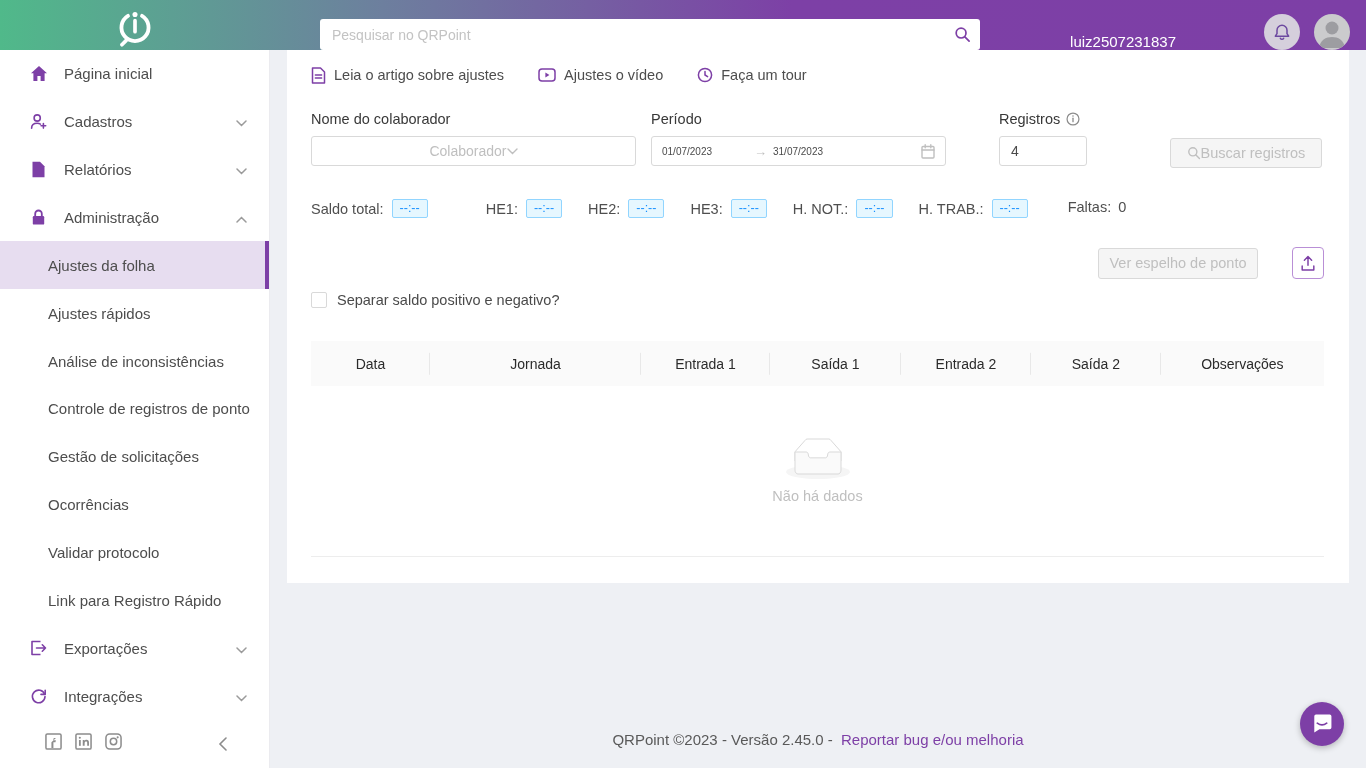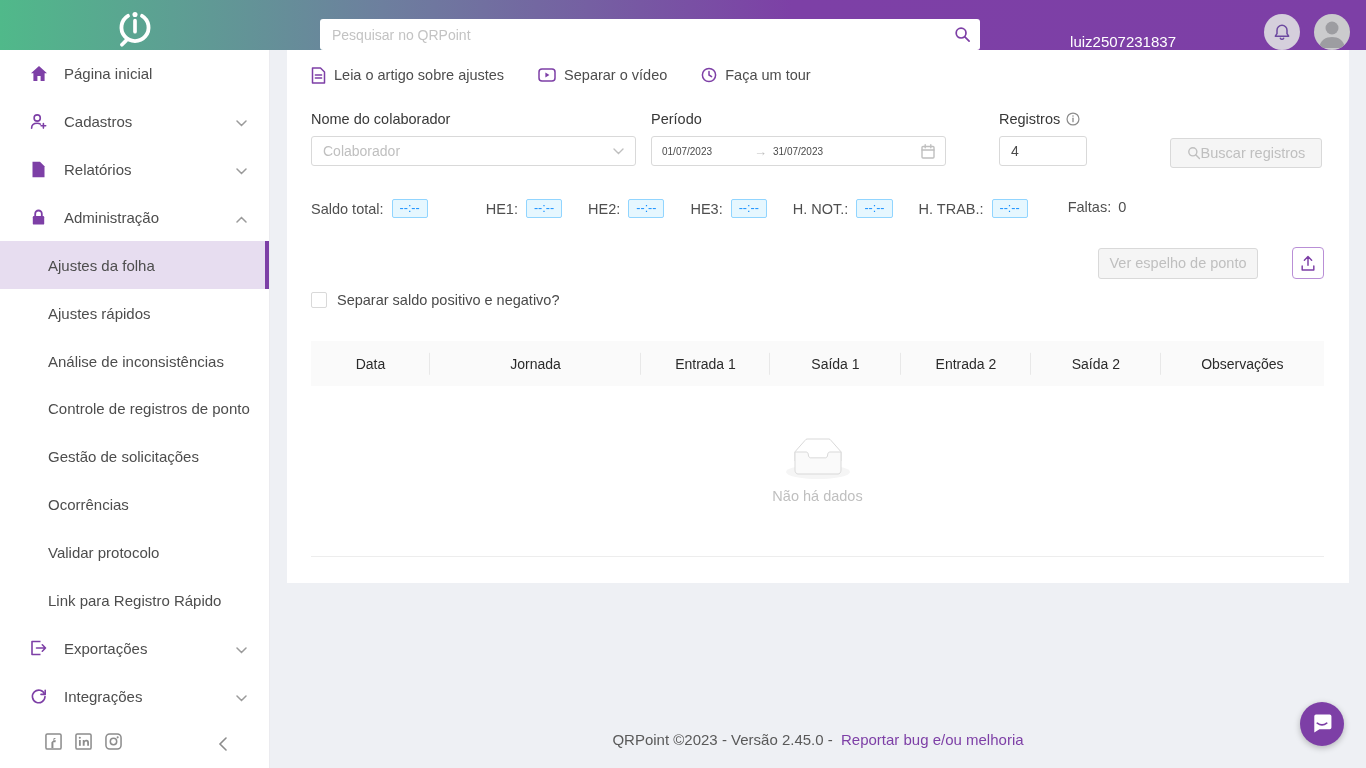--- a/index.html
+++ b/index.html
@@ -35,21 +35,21 @@
   
   .main { flex:1; display:flex; flex-direction:column; background:#eef0f4; }
   .card { background:#fff; margin:0 17px; height:533px; padding:14px 25px 0 24px; overflow:hidden; }
 
   .help-row { display:flex; align-items:center; gap:34px; height:22px; }
   .help-link { display:flex; align-items:center; gap:8px; font-size:14.5px; color:#4d4d4d; cursor:pointer; }
 
   .filter-row { display:flex; margin-top:25px; align-items:flex-start; }
   .f-label { font-size:14.5px; color:#383838; margin-bottom:9px; display:flex; align-items:center; gap:6px; }
   .ctrl { height:30px; border:1px solid #d9d9d9; border-radius:3px; background:#fff; display:flex; align-items:center; font-size:14px; }
-  .sel { width:325px; padding:0 11px; justify-content:space-between; cursor:pointer; color:#bfbfbf; }
+  .sel { width:325px; padding:0 11px; justify-content:center; cursor:pointer; color:#bfbfbf; }
   .range { width:295px; margin-left:0; padding:0 10px; gap:6px; }
   .range input { border:none; outline:none; width:86px; font-size:10px; color:#4a4a4a; font-family:inherit; }
   .range .sep { color:#bfbfbf; font-size:13px; }
   .range .cal { margin-left:auto; display:flex; }
   .grp-period { margin-left:15px; }
   .grp-records { margin-left:53px; }
   .num-in { width:88px; padding:0 11px; }
   .num-in input { border:none; outline:none; width:100%; font-size:14px; color:#4a4a4a; font-family:inherit; }
   .btn-disabled { background:#f5f5f5; border:1px solid #d9d9d9; color:#bfbfbf; border-radius:3px;
     display:inline-flex; align-items:center; justify-content:center; font-size:14.5px; cursor:not-allowed; font-family:inherit; }
@@ -269,21 +269,21 @@
               <path d="M1.5 1 h8 l4 4 v11 h-12 z" stroke="#7d3fa6" stroke-width="1.5" fill="none" stroke-linejoin="round"></path>
               <path d="M4.3 8 h6.4 M4.3 11 h6.4" stroke="#7d3fa6" stroke-width="1.3" stroke-linecap="round"></path>
             </svg>
           <span>Leia o artigo sobre ajustes</span>
         </span>
         <span class="help-link">
           <svg width="18" height="14" viewBox="0 0 18 14">
               <rect x="1" y="1" width="16" height="12" rx="3" stroke="#7d3fa6" stroke-width="1.5" fill="none"></rect>
               <path d="M7.4 4.5 L11.4 7 L7.4 9.5 z" fill="#7d3fa6"></path>
             </svg>
-          <span>Separar o vídeo</span>
+          <span>Ajustes o vídeo</span>
         </span>
         <span class="help-link">
           <svg width="16" height="16" viewBox="0 0 16 16">
               <circle cx="8" cy="8" r="6.6" stroke="#7d3fa6" stroke-width="1.5" fill="none"></circle>
               <path d="M8 4.4 V8 l2.6 1.6" stroke="#7d3fa6" stroke-width="1.5" fill="none" stroke-linecap="round"></path>
             </svg>
           <span>Faça um tour</span>
         </span>
       </div>
 

